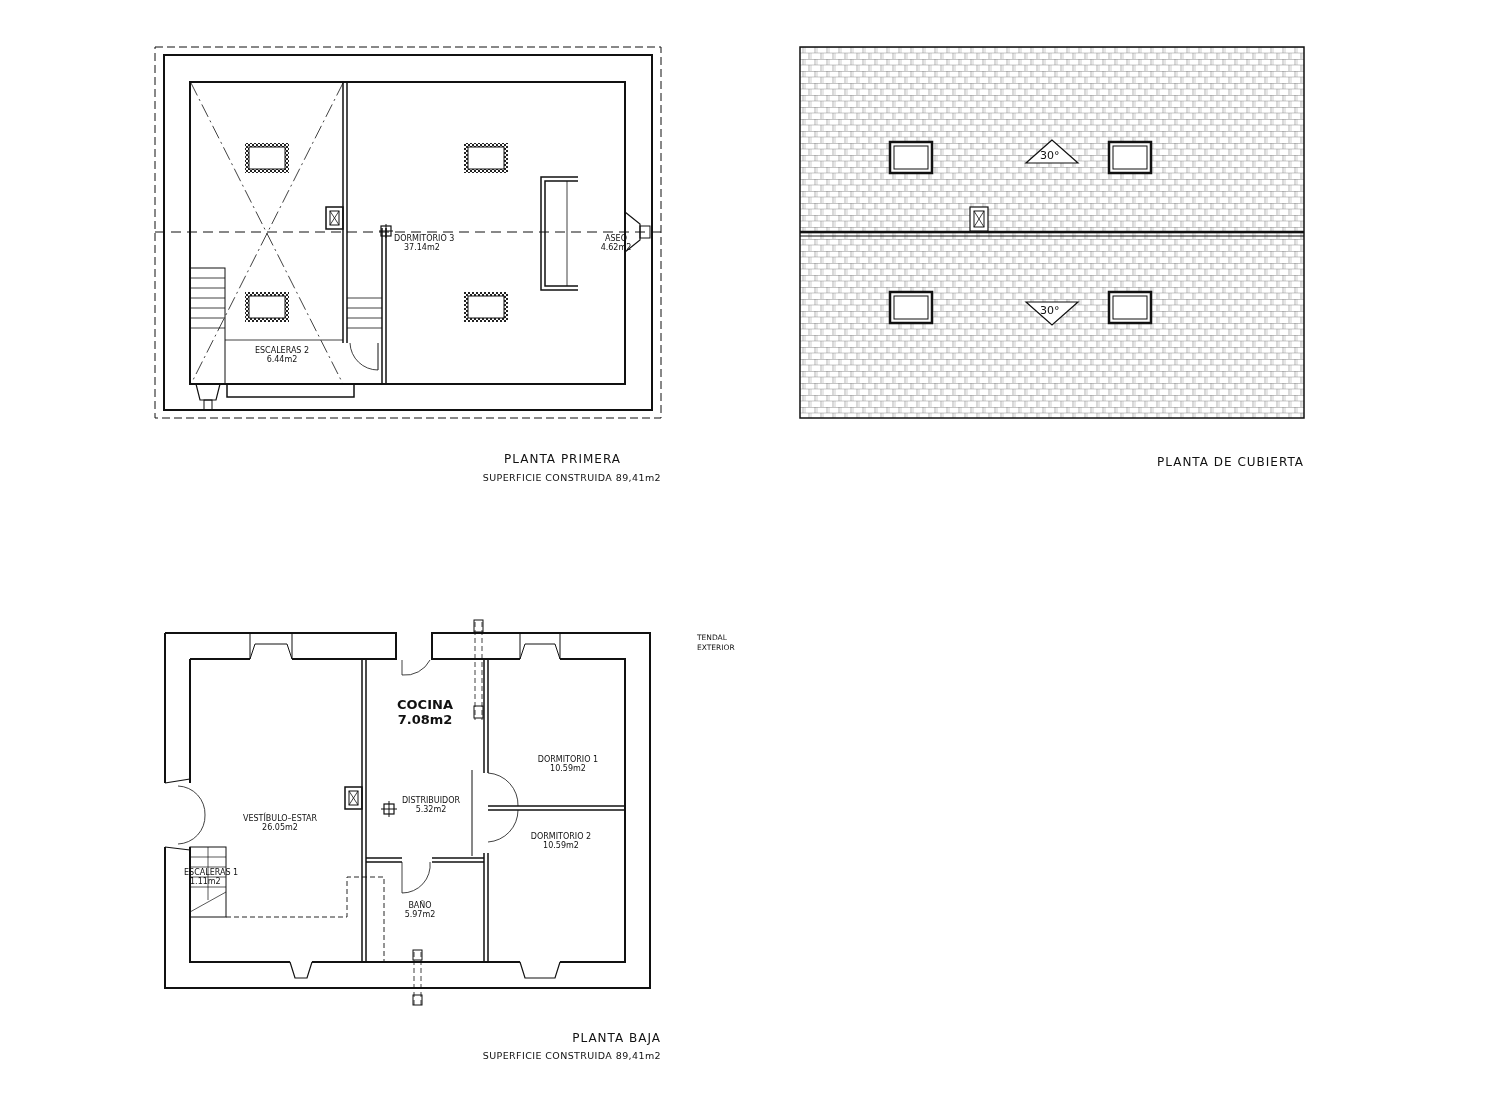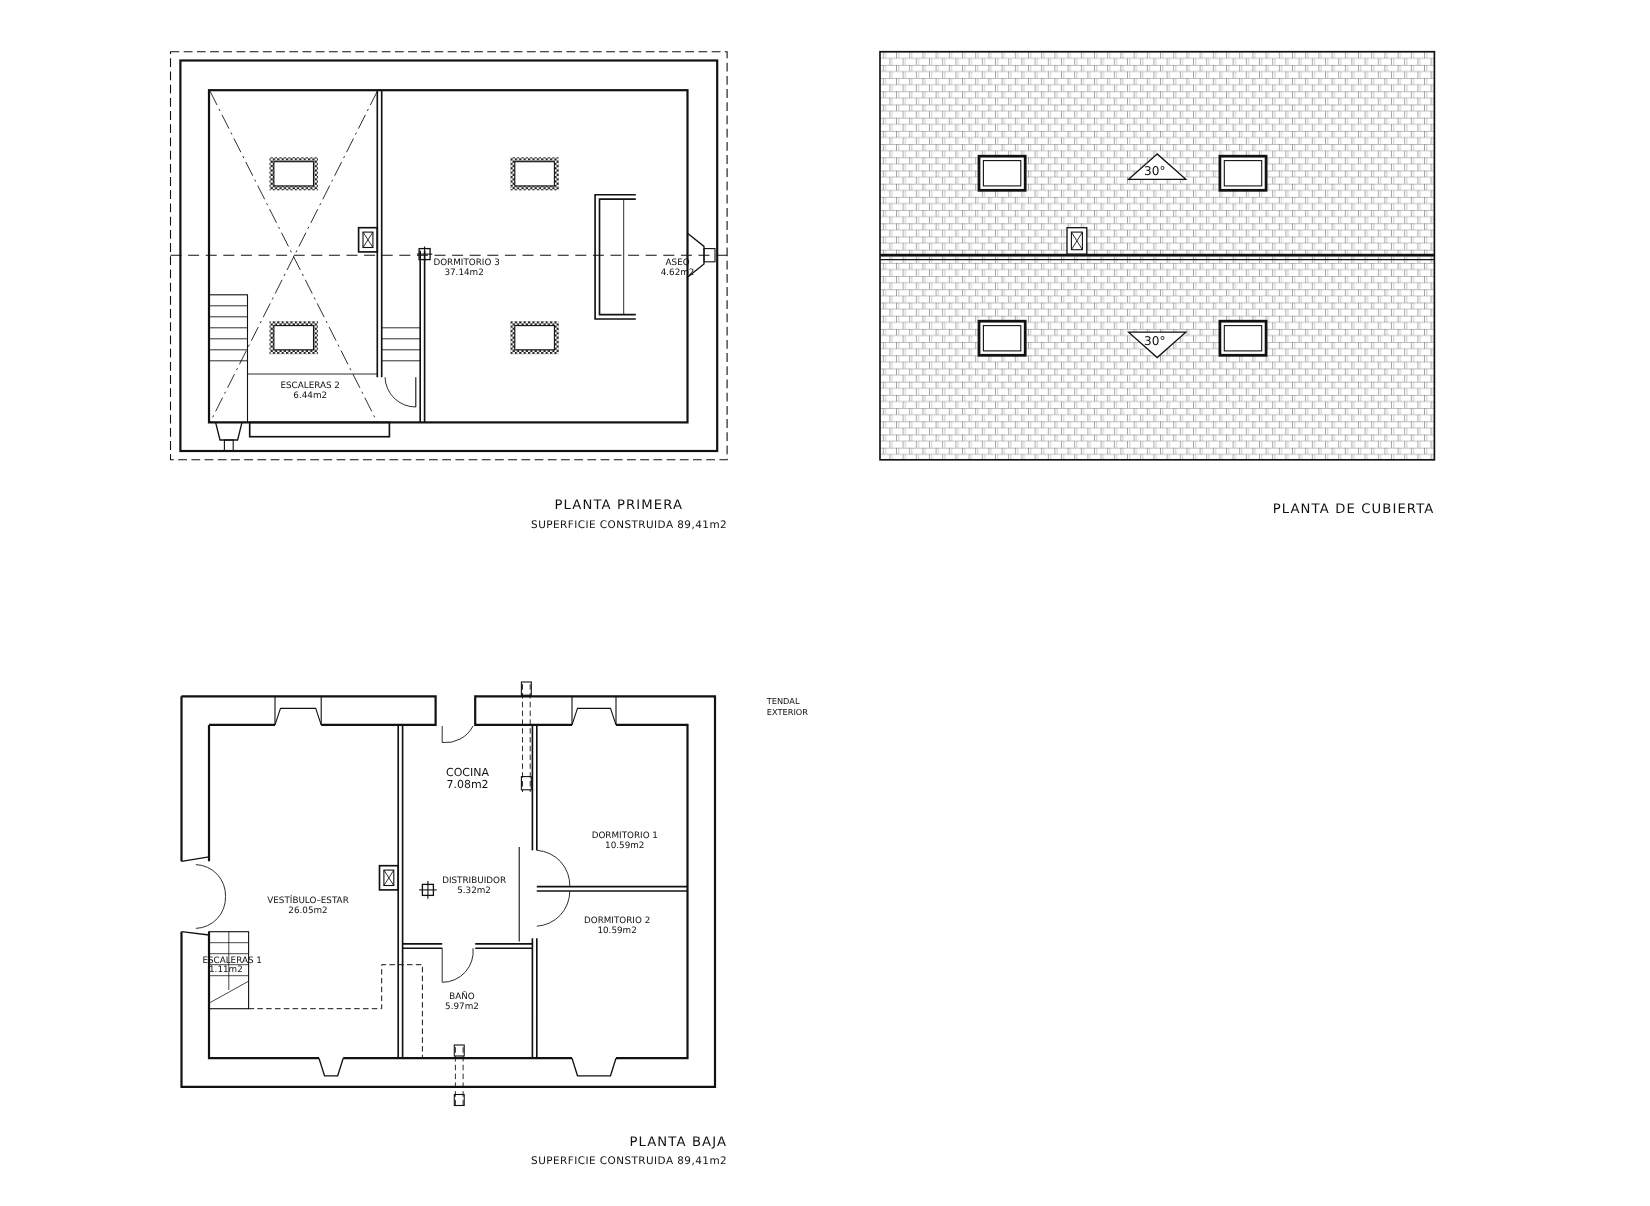--- a/index.html
+++ b/index.html
@@ -200,21 +200,21 @@
 
 <div class="html-label" style="left:1040px;top:149px;font-size:11px;">30°</div>
 <div class="html-label" style="left:1040px;top:304px;font-size:11px;">30°</div>
 <div class="html-label plan-title" style="right:196px;top:455px;">PLANTA DE CUBIERTA</div>
 
 
 <div class="html-label" style="left:665px;top:633px;font-size:7.5px;line-height:10px;margin-left:32px;">
   <div>TENDAL</div>
   <div>EXTERIOR</div>
 </div>
-<div class="html-label" style="left:395px;top:697px;font-size:10px;text-align:center;width:60px;">
+<div class="html-label" style="left:395px;top:697px;font-size:13px;text-align:center;width:60px;font-weight:bold;">
   <div>COCINA</div>
   <div>7.08m2</div>
 </div>
 <div class="html-label" style="left:528px;top:755px;font-size:8px;text-align:center;width:80px;">
   <div>DORMITORIO 1</div>
   <div>10.59m2</div>
 </div>
 <div class="html-label" style="left:393px;top:796px;font-size:8px;text-align:center;width:76px;">
   <div>DISTRIBUIDOR</div>
   <div>5.32m2</div>

